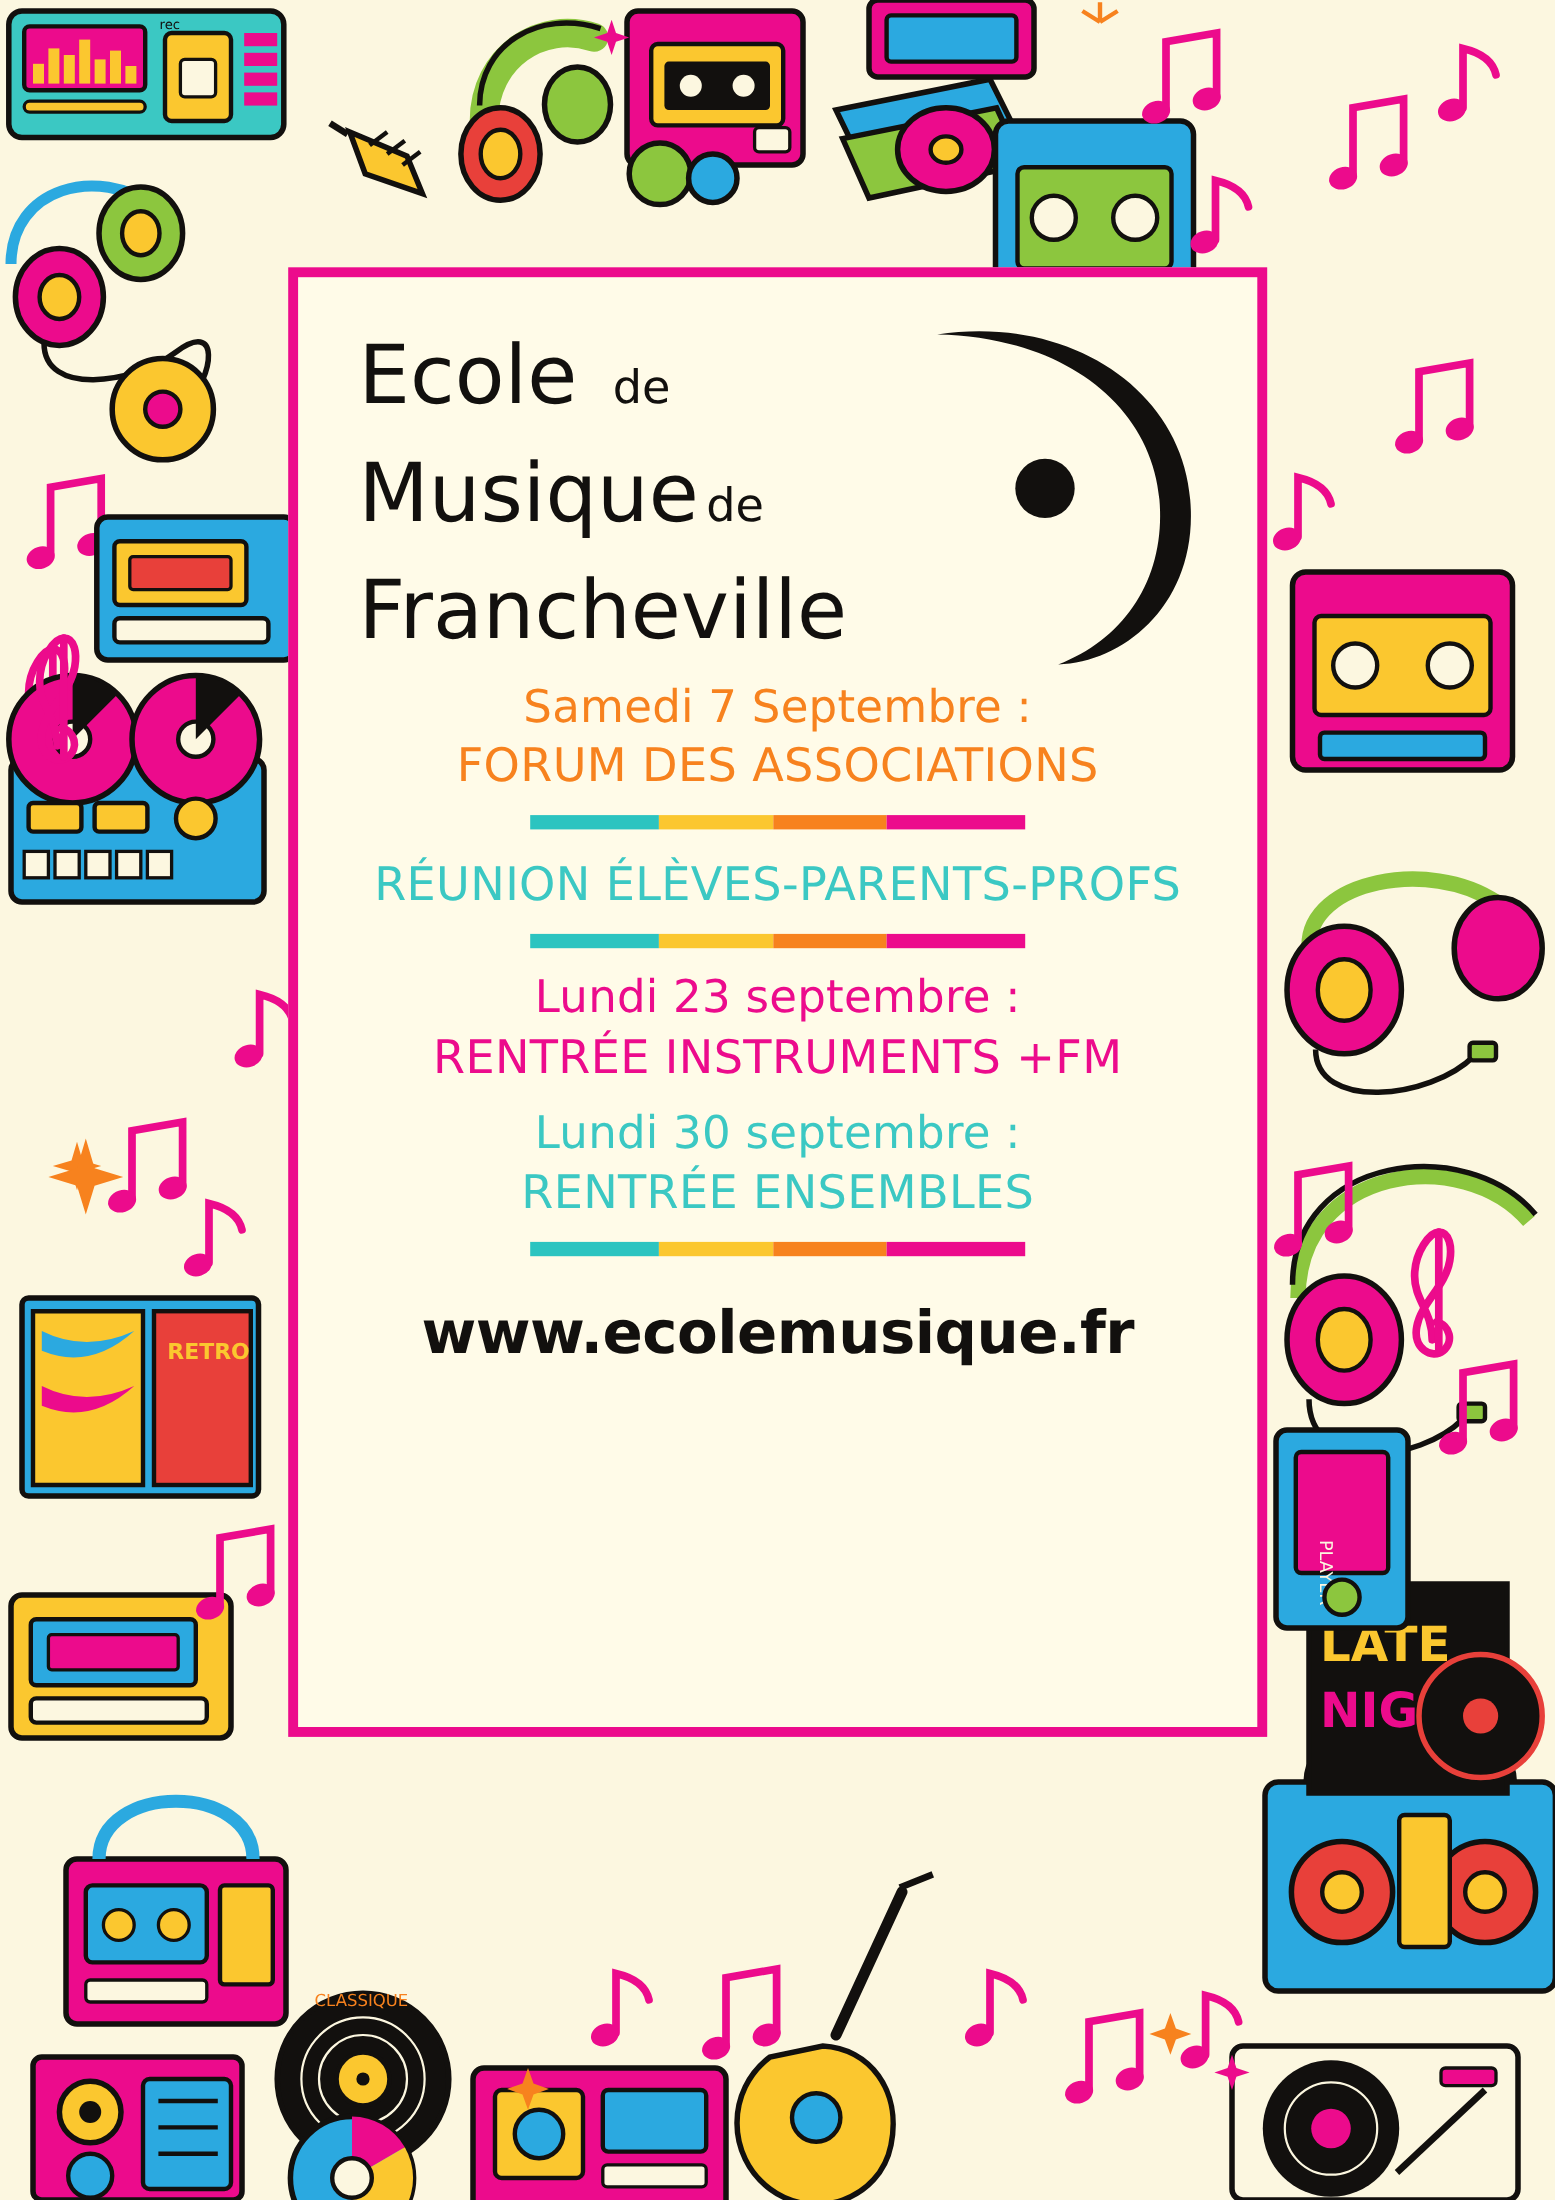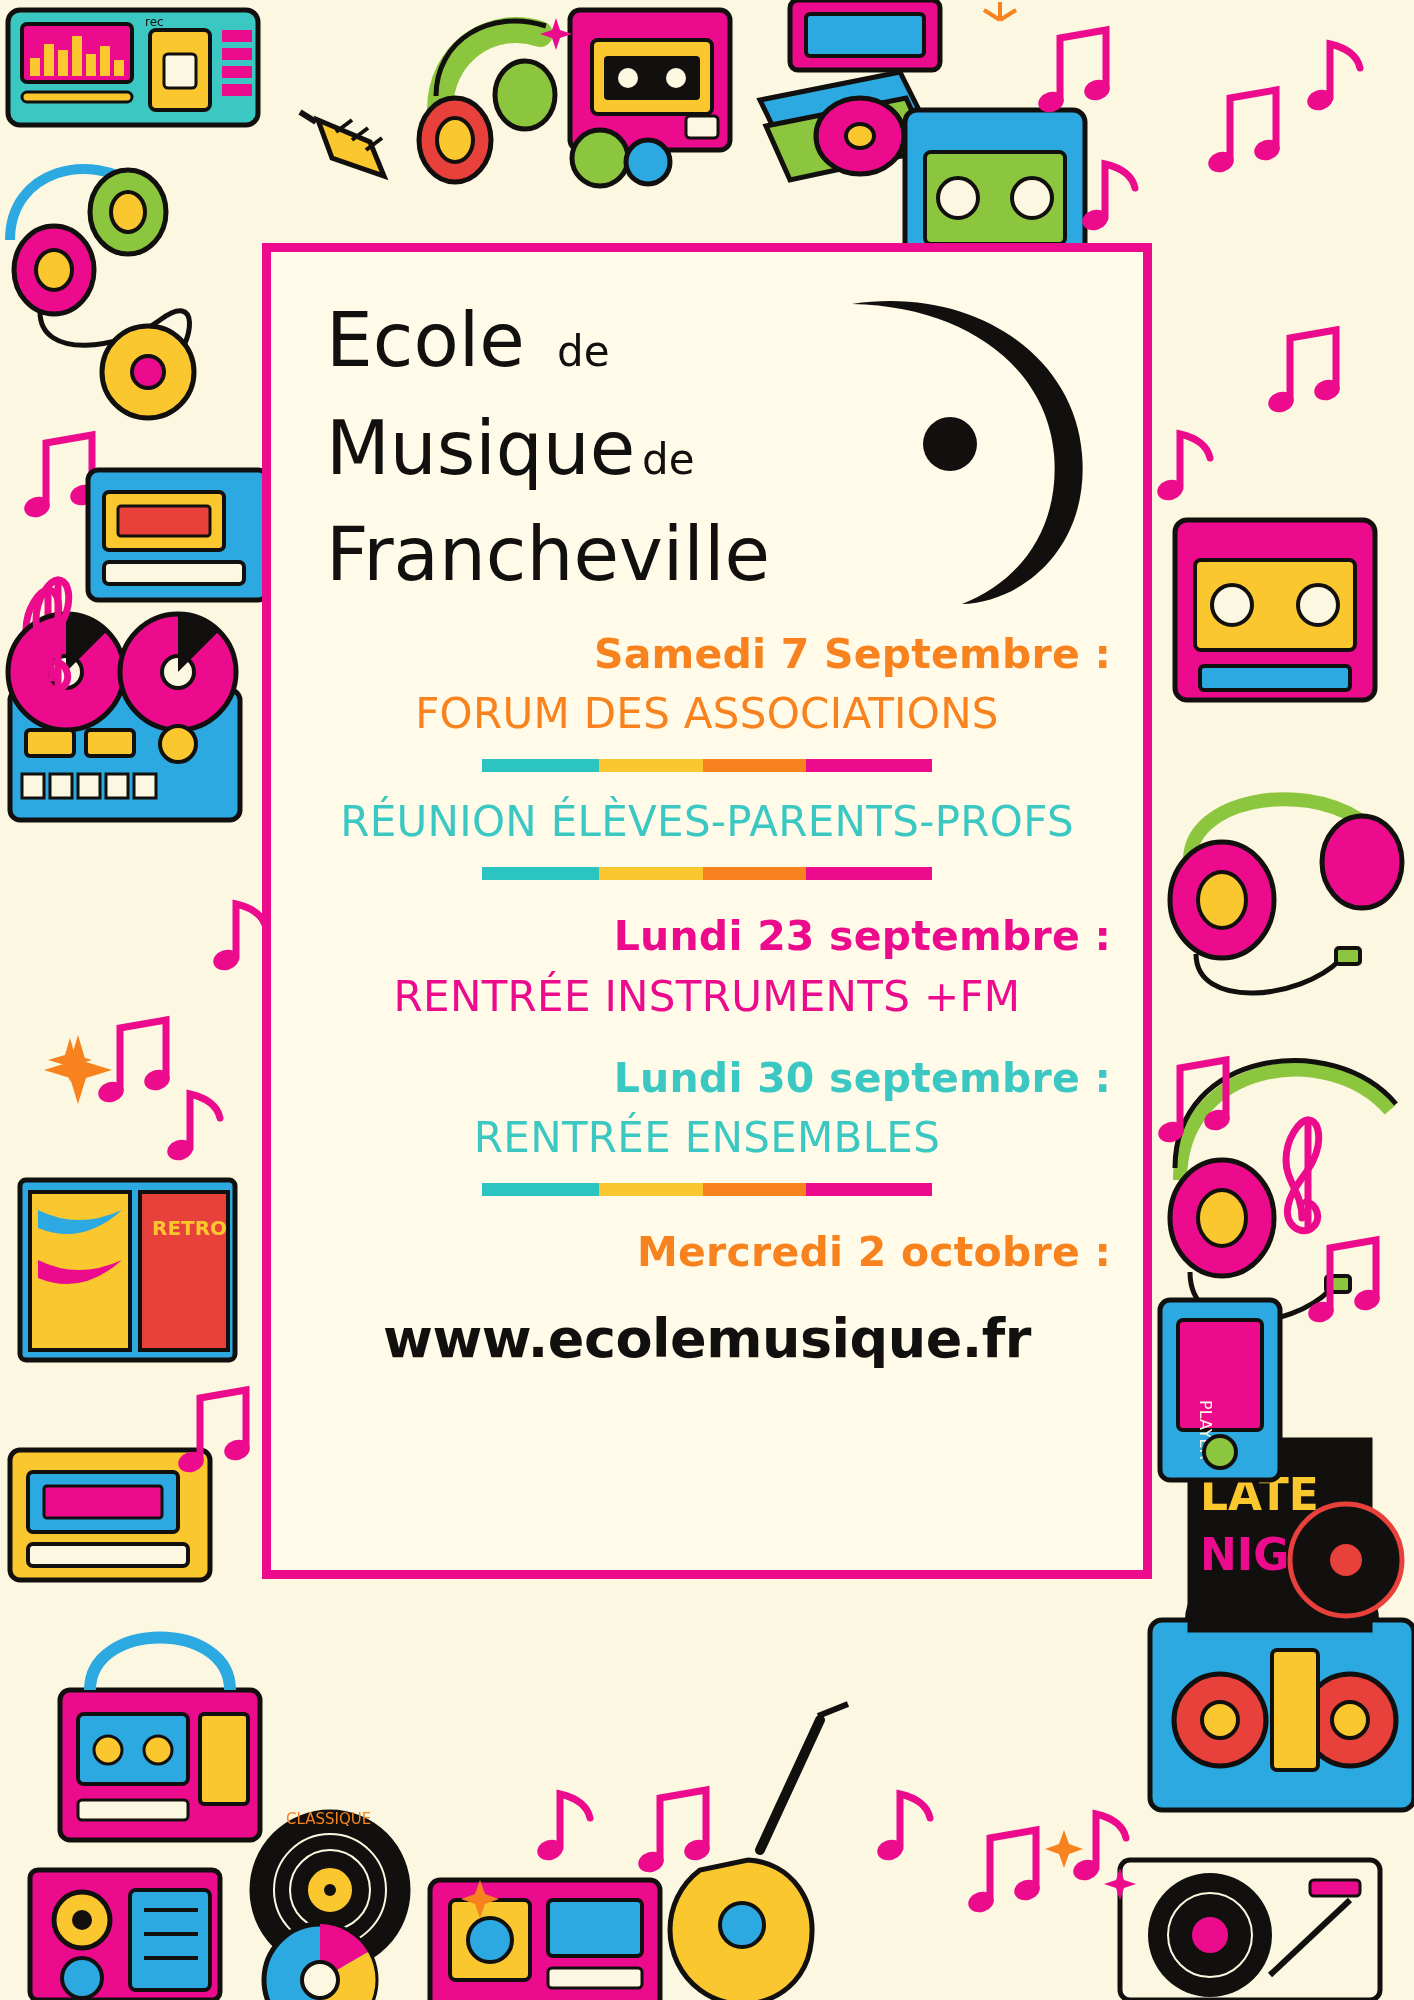--- a/index.html
+++ b/index.html
@@ -61,27 +61,26 @@
     flex-direction: column;
     align-items: center;
     padding-top: 4px;
     box-sizing: border-box;
   }
   .event {
     width: 100%;
     text-align: center;
   }
   .ev-date {
-    font-weight: bold;
+    font-weight: normal;
     font-size: 41px;
     letter-spacing: 0.2px;
     line-height: 1.18;
-    margin: 12px;
+    margin: 0;
     padding: 0 20px;
-    text-align: right;
   }
   .ev-title {
     font-size: 42px;
     line-height: 1.12;
     margin: 6px 0 0 0;
     padding: 0 16px;
     letter-spacing: 0.3px;
   }
 
   
@@ -485,19 +484,18 @@
       </div>
 
       <div class="divider">
         <span class="s1"></span>
         <span class="s2"></span>
         <span class="s3"></span>
         <span class="s4"></span>
       </div>
 
       <div class="event">
-        <p class="ev-date c-orange">Mercredi 2 octobre :</p>
       </div>
 
       <div id="website">www.ecolemusique.fr</div>
     </div>
   </div>
 </div>
 
 </body></html>

